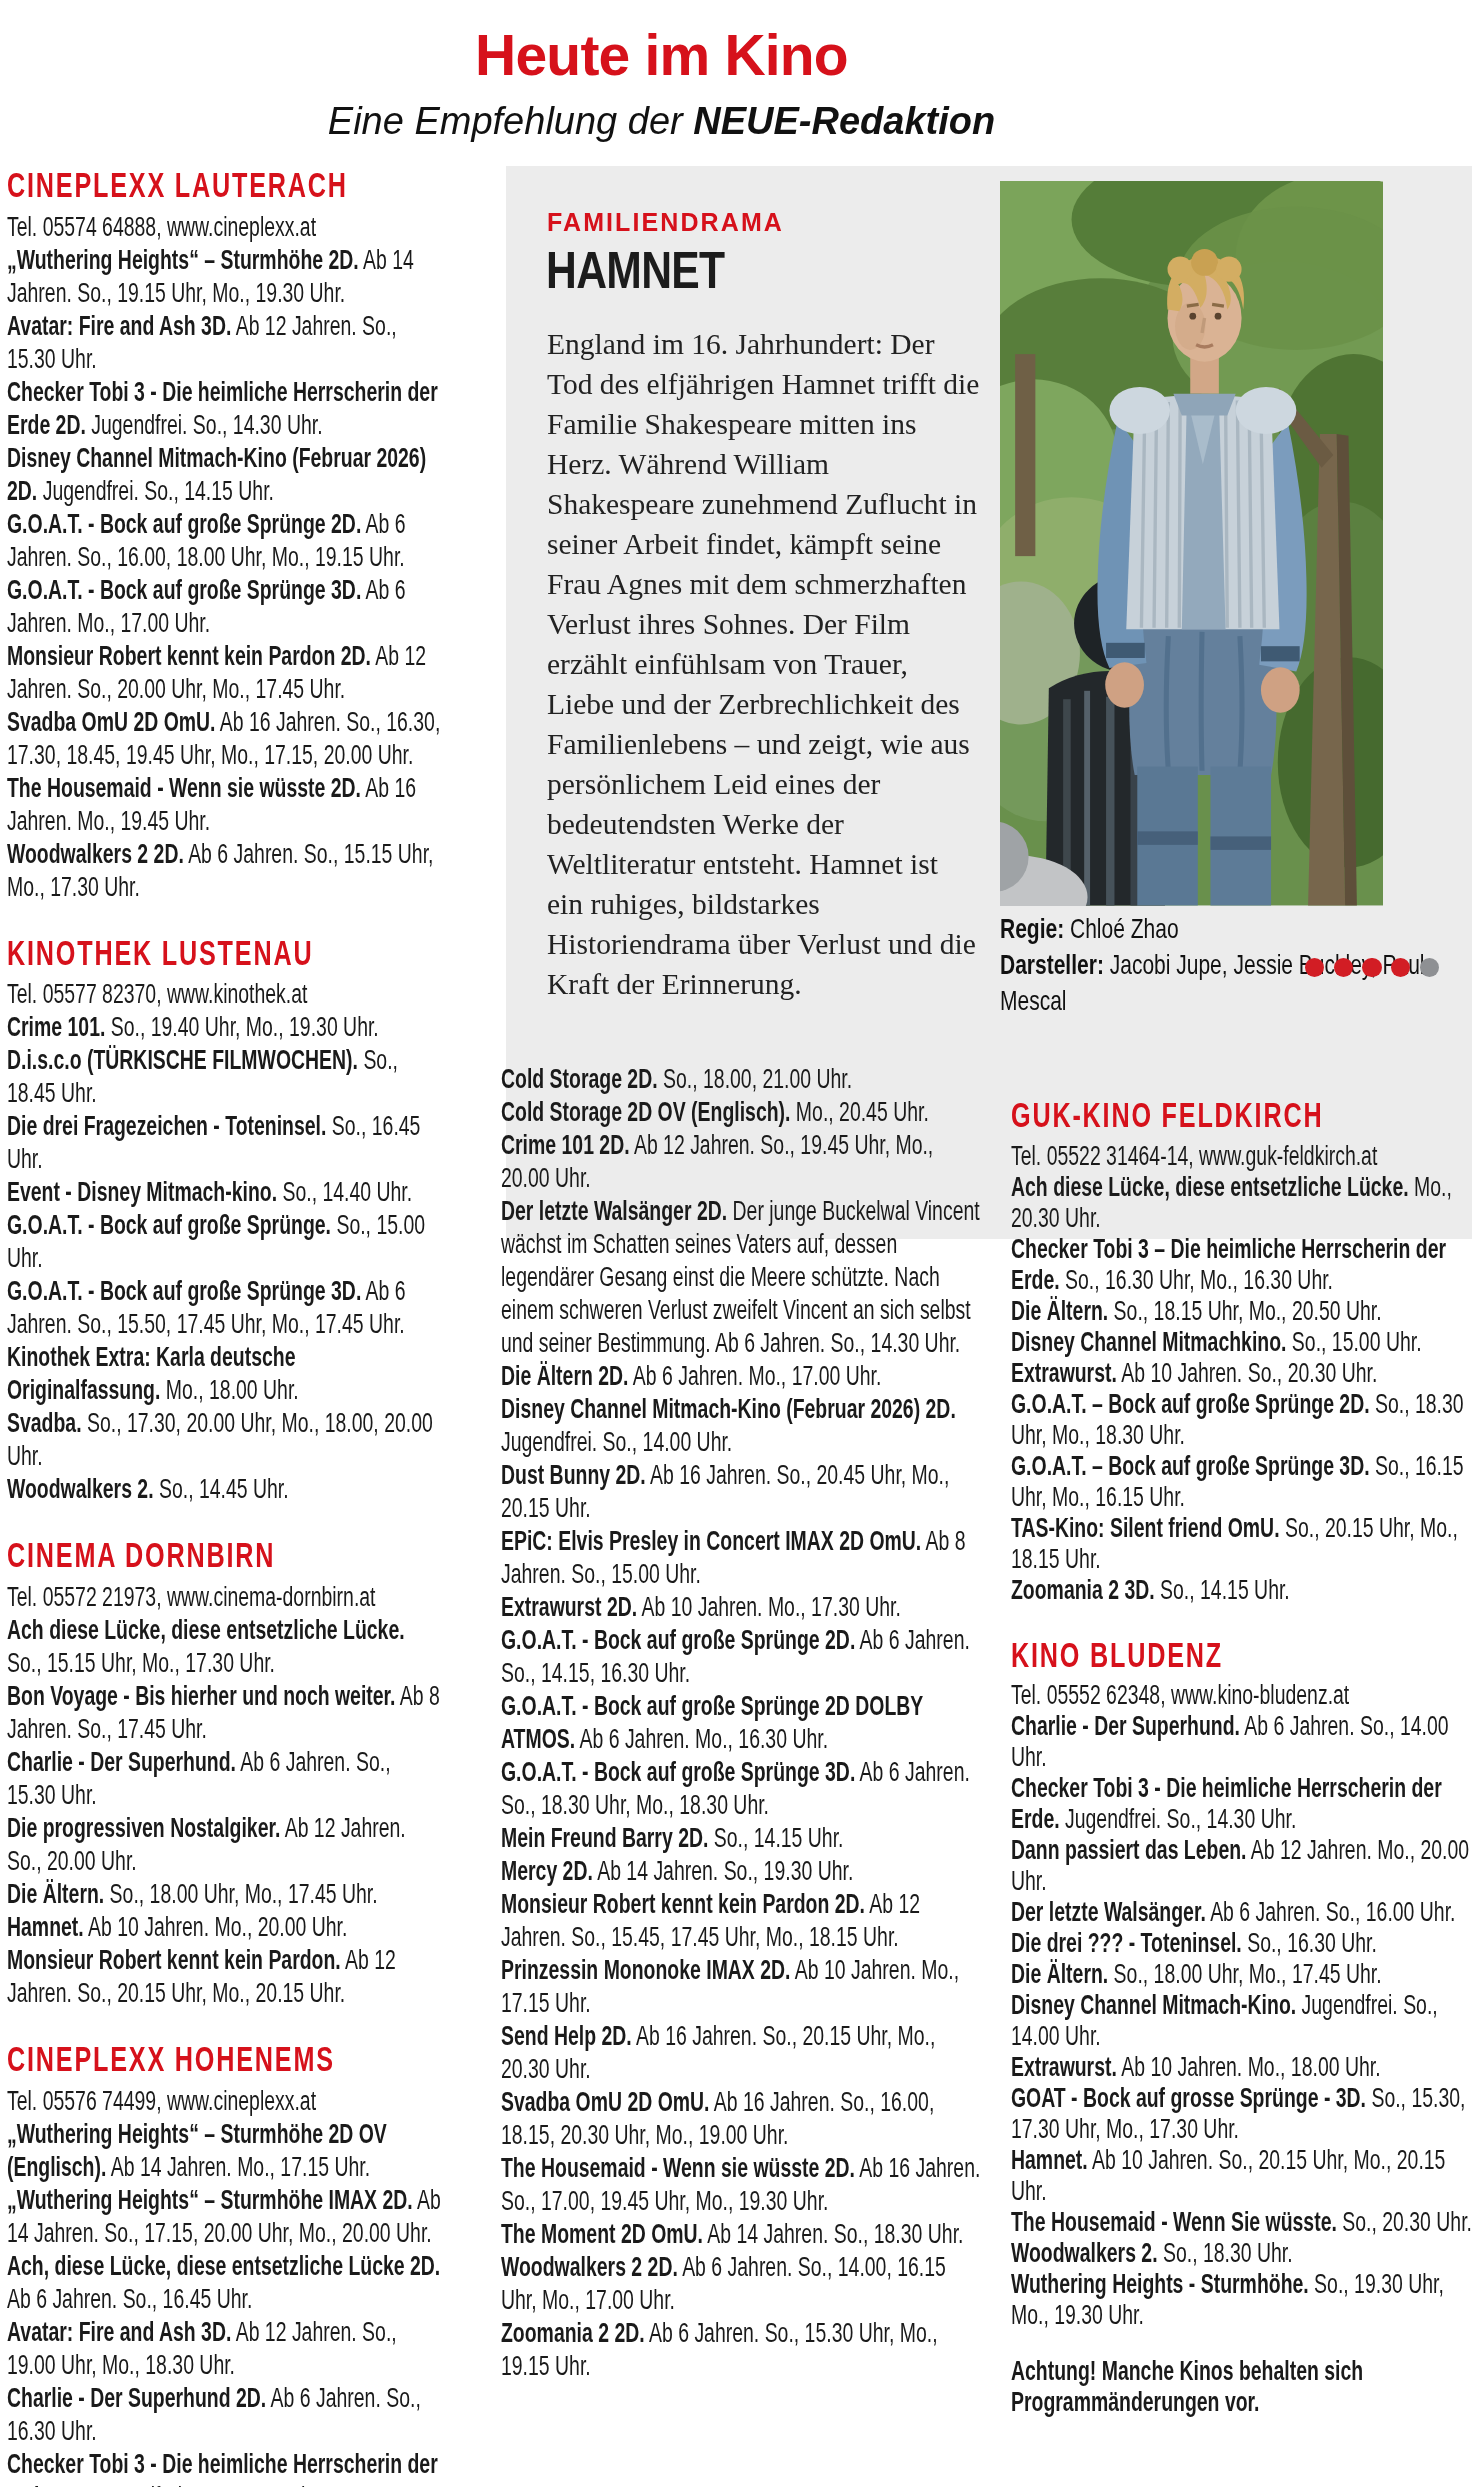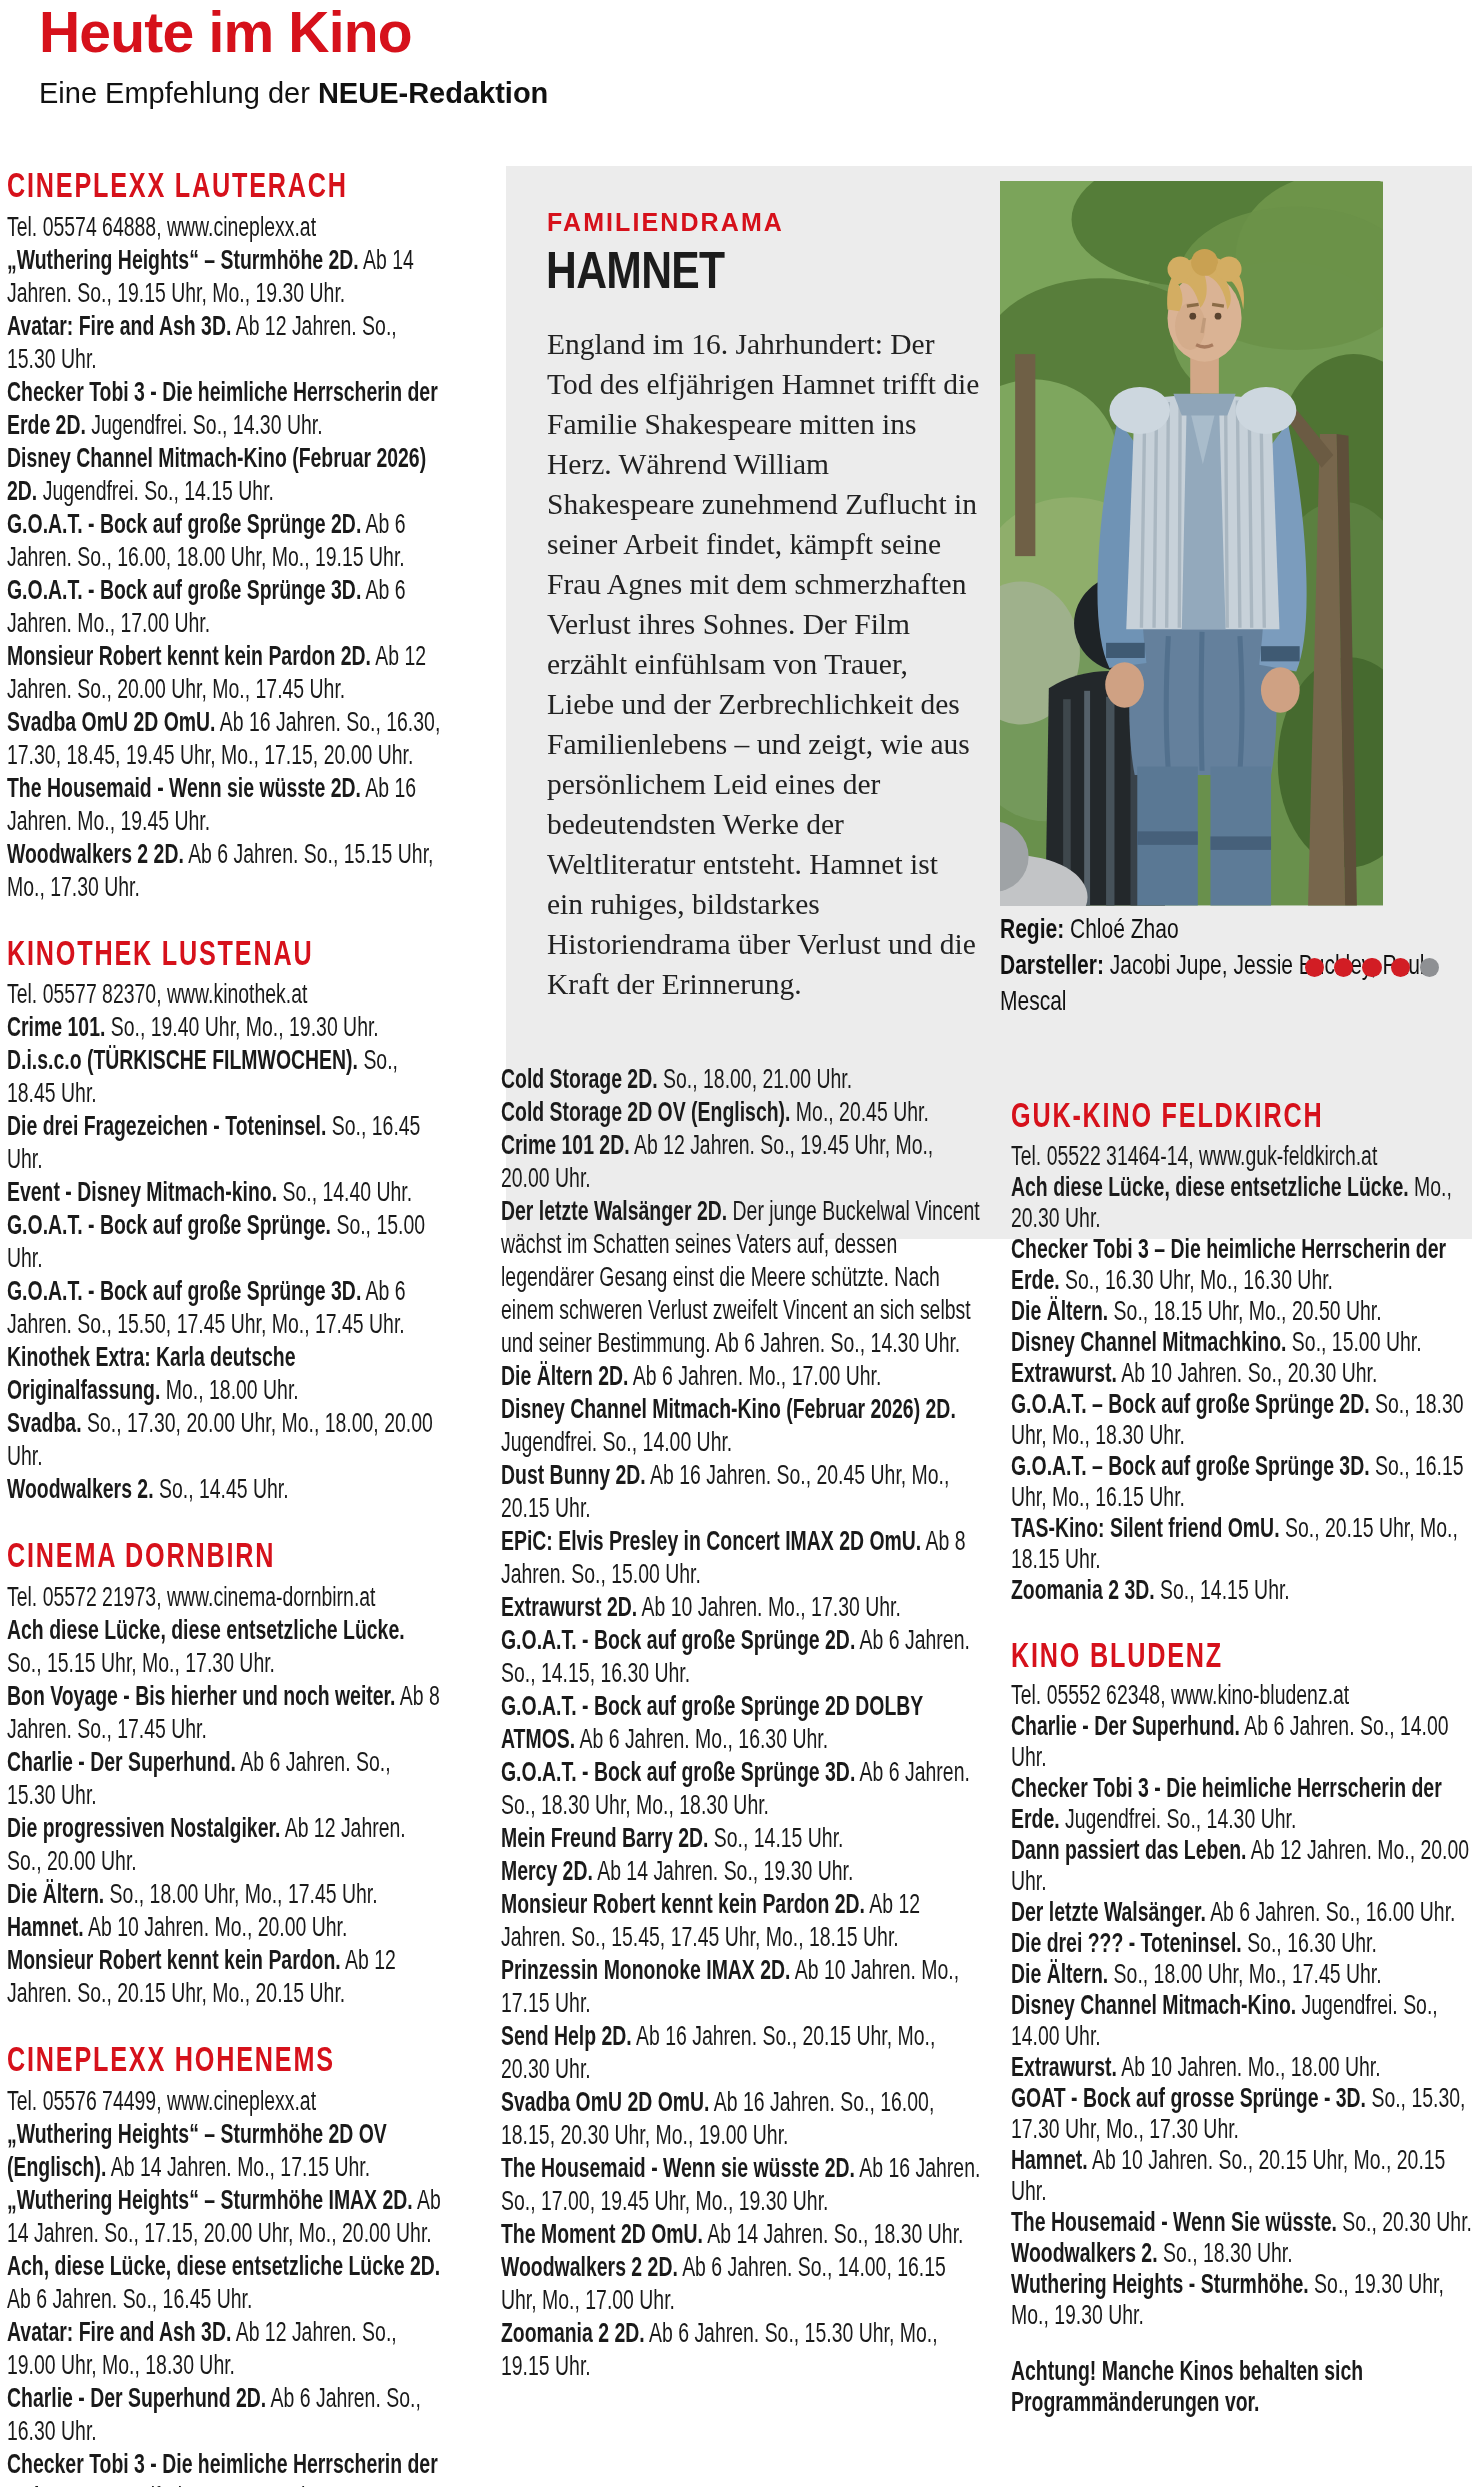--- a/index.html
+++ b/index.html
@@ -1,22 +1,22 @@
 <!DOCTYPE html>
 <html lang="de" style="font-size:13.5px"><head>
 <meta charset="utf-8">
 <style>
   html,body{margin:0;padding:0;}
   body{width:1483px;height:2487px;background:#ffffff;font-family:"Liberation Sans",sans-serif;color:#161616;position:relative;overflow:hidden;}
   .page{position:absolute;inset:0;}
 
   
-  .header{position:absolute;left:0;top:2px;width:1323px;text-align:left;padding-left:39px;}
+  .header{position:absolute;left:0;top:25px;width:1323px;text-align:center;}
   .main-title{margin:0;font-size:57px;font-weight:800;letter-spacing:-0.8px;color:#d6111b;line-height:61px;}
-  .subtitle{margin:13.5px 0 0;font-size:29px;color:#111;}
+  .subtitle{margin:13.5px 0 0;font-size:38px;color:#111;font-style:italic;}
   .subtitle b{font-weight:700;}
 
   
   .feature-box{position:absolute;left:506px;top:166px;width:966px;height:1073px;background:#ececec;}
   .kicker{position:absolute;left:41px;top:42px;font-size:25px;font-weight:800;letter-spacing:2.1px;color:#d6111b;}
   .feature-title{position:absolute;left:40px;top:74px;margin:0;font-size:52px;font-weight:800;letter-spacing:-0.8px;color:#1c1c1c;transform:scaleX(0.82);transform-origin:left top;}
   .feature-body{position:absolute;left:41px;top:158px;width:434px;margin:0;font-family:"Liberation Serif",serif;font-size:29.5px;line-height:40px;color:#222;}
   .photo{position:absolute;left:494px;top:15px;width:383px;height:725px;overflow:hidden;}
   .credits{position:absolute;left:494px;top:745px;width:623px;transform:scaleX(0.75);transform-origin:left top;font-size:28px;line-height:36px;color:#111;}
   .credits p{margin:0;}

